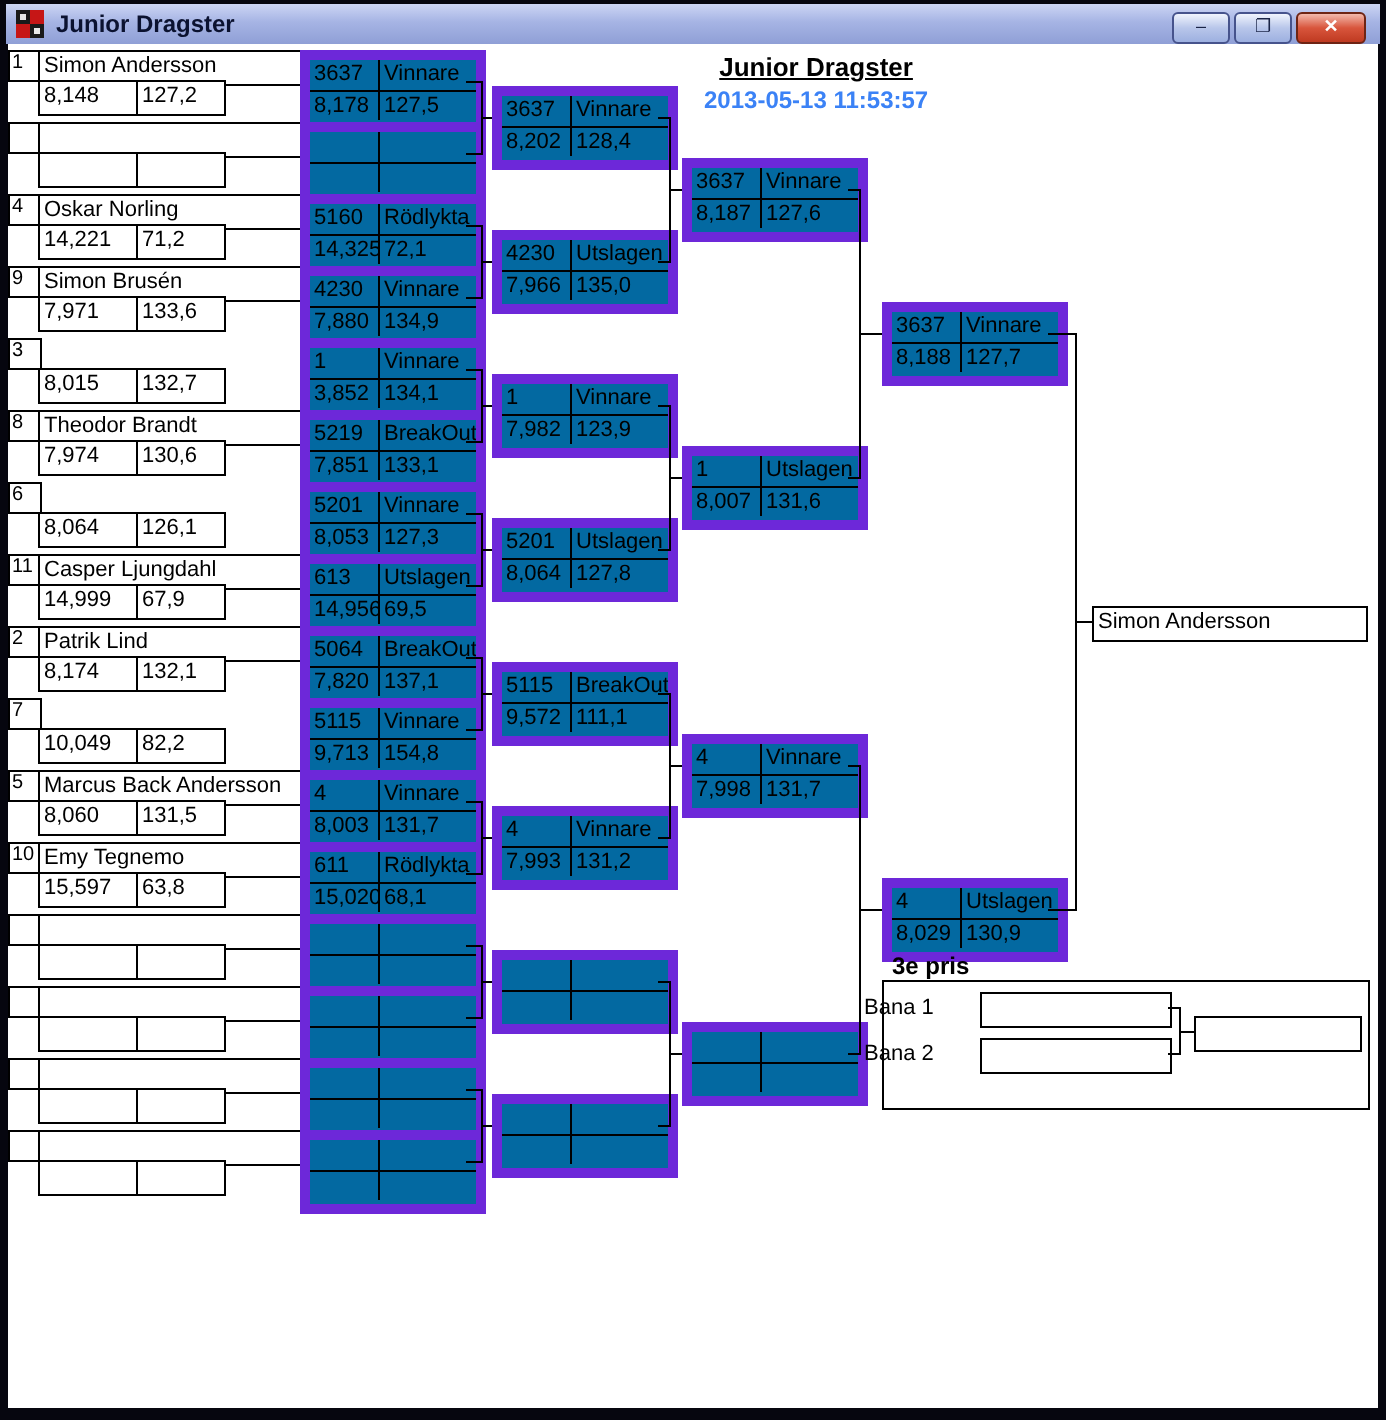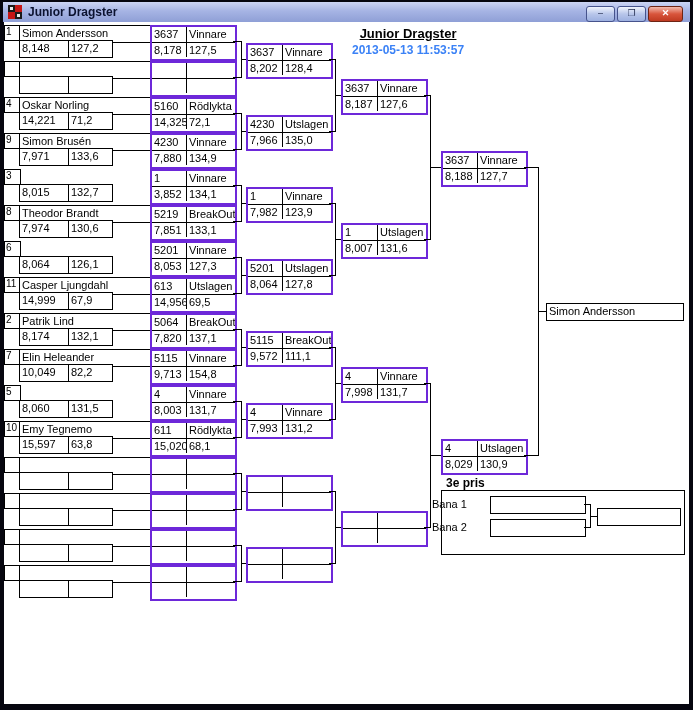--- a/index.html
+++ b/index.html
@@ -18,21 +18,21 @@
   #client{position:absolute;left:4px;top:22px;width:685px;height:682px;background:#fff;}
 
   .seed{position:absolute;left:4px;width:14px;height:14px;border:1px solid #000;background:#fff;
     font-size:10px;line-height:12px;padding-left:1px;overflow:hidden;}
   .namebox{position:absolute;left:19px;width:130px;height:16px;border:1px solid #000;background:#fff;
     font-size:11px;line-height:14px;padding:0 2px;white-space:nowrap;overflow:hidden;}
   .datarow{position:absolute;left:19px;width:92px;height:16px;border:1px solid #000;background:#fff;
     display:grid;grid-template-columns:49px 1fr;}
   .datarow span{font-size:11px;line-height:14px;padding:0 2px;white-space:nowrap;overflow:hidden;}
   .datarow span.c1{border-right:1px solid #000;}
-  .rbox{position:absolute;width:83px;height:32px;border:2px solid #6d28d9;background:#ffffff;
+  .rbox{position:absolute;width:83px;height:32px;border:5px solid #6d28d9;background:#0369a1;
     display:grid;grid-template-columns:35px 1fr;grid-template-rows:15px 15px;}
   .rbox span{font-size:11px;line-height:14px;padding:0 2px;white-space:nowrap;overflow:hidden;}
   .rbox span.c1{border-right:1px solid #000;}
   .rbox span.r2{border-top:1px solid #000;}
 
   #winner-box{position:absolute;left:546px;top:303px;width:132px;height:16px;border:1px solid #000;
     background:#fff;font-size:11px;line-height:14px;padding:0 2px;white-space:nowrap;overflow:hidden;}
 
   #header{position:absolute;left:352px;top:26px;text-align:center;}
   #header-title{font-size:13px;font-weight:bold;text-decoration:underline;color:#000;}
@@ -127,27 +127,27 @@
     </div>
 
   <div class="seed" style="top:313px">2</div>
   <div class="namebox" style="top:313px">Patrik Lind</div>
   <div class="datarow" style="top:328px">
       <span class="c1">8,174</span>
       <span>132,1</span>
     </div>
 
   <div class="seed" style="top:349px">7</div>
-  <div class="namebox" style="top:349px">Elin Heleander</div>
   <div class="datarow" style="top:364px">
       <span class="c1">10,049</span>
       <span>82,2</span>
     </div>
 
   <div class="seed" style="top:385px">5</div>
+  <div class="namebox" style="top:385px">Marcus Back Andersson</div>
   <div class="datarow" style="top:400px">
       <span class="c1">8,060</span>
       <span>131,5</span>
     </div>
 
   <div class="seed" style="top:421px">10</div>
   <div class="namebox" style="top:421px">Emy Tegnemo</div>
   <div class="datarow" style="top:436px">
       <span class="c1">15,597</span>
       <span>63,8</span>

